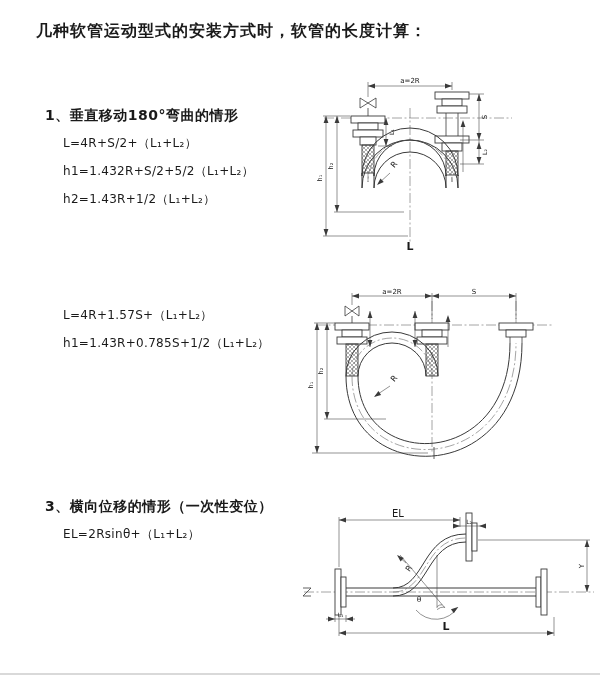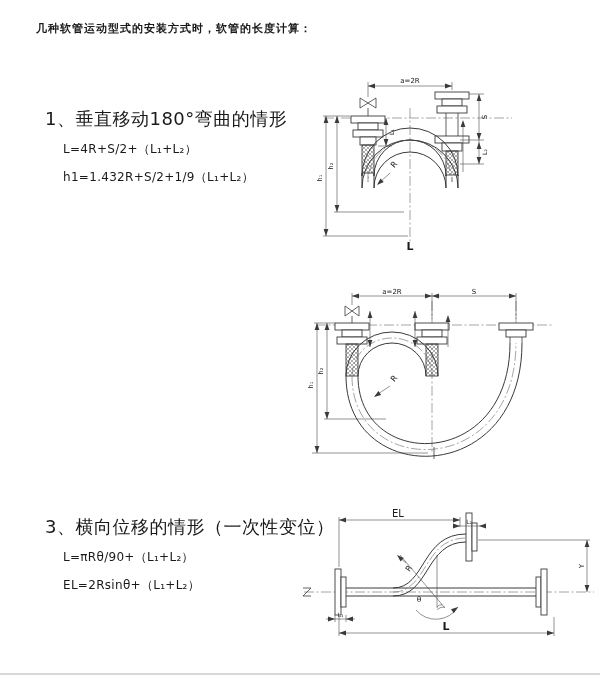--- a/index.html
+++ b/index.html
@@ -1,54 +1,56 @@
 <!DOCTYPE html>
 <html><head>
 <meta charset="utf-8">
 <style>
   html,body{margin:0;padding:0;}
   body{
     width:600px;height:675px;background:#ffffff;overflow:hidden;position:relative;
     font-family:"DejaVu Sans","Liberation Sans",sans-serif;color:#1a1a1a;
   }
   .title{
-    position:absolute;left:36px;top:21px;font-size:11px;font-weight:bold;
+    position:absolute;left:36px;top:21px;font-size:16px;font-weight:bold;
     letter-spacing:1px;white-space:nowrap;
   }
   .text-block{position:absolute;left:45px;white-space:nowrap;}
-  .heading{font-size:18px;font-weight:normal;letter-spacing:0.5px;margin-bottom:4px;}
+  .heading{font-size:14px;font-weight:bold;letter-spacing:0.5px;margin-bottom:4px;}
   .formula{font-size:12px;line-height:28px;padding-left:18px;letter-spacing:0.3px;}
   .diagram{position:absolute;}
   .bottom-edge{position:absolute;left:0;bottom:0;width:600px;height:2px;background:#d9d9d9;}
   
   .o{stroke:#3a3a3a;fill:none;stroke-width:1;}
   .o2{stroke:#3a3a3a;fill:none;stroke-width:0.8;}
   .t{stroke:#4a4a4a;fill:none;stroke-width:0.6;}
   .cl{stroke:#5a5a5a;fill:none;stroke-width:0.55;stroke-dasharray:10 2.5 2 2.5;}
   .fit{fill:#ffffff;stroke:#3a3a3a;stroke-width:0.9;}
   .ah{fill:#3a3a3a;stroke:none;}
   text{fill:#1a1a1a;font-family:"DejaVu Sans","Liberation Sans",sans-serif;}
 </style>
 </head>
 <body>
 
 <div class="title">几种软管运动型式的安装方式时，软管的长度计算：</div>
 
 <div class="text-block" style="top:107px">
   <div class="heading">1、垂直移动180°弯曲的情形</div>
   <div class="formula">L=4R+S/2+（L₁+L₂）</div>
-  <div class="formula">h1=1.432R+S/2+1/9（L₁+L₂）</div>
+  <div class="formula">h1=1.432R+S/2+5/2（L₁+L₂）</div>
+  <div class="formula">h2=1.43R+1/2（L₁+L₂）</div>
 </div>
 
 <div class="text-block" style="top:301px">
+  <div class="formula">L=4R+1.57S+（L₁+L₂）</div>
+  <div class="formula">h1=1.43R+0.785S+1/2（L₁+L₂）</div>
 </div>
 
-<div class="text-block" style="top:515px">
+<div class="text-block" style="top:498px">
   <div class="heading">3、横向位移的情形（一次性变位）</div>
-  <div class="formula">L=πRθ/90+（L₁+L₂）</div>
   <div class="formula">EL=2Rsinθ+（L₁+L₂）</div>
 </div>
 
 <svg class="diagram" style="left:308px;top:72px" width="290" height="182" viewBox="0 0 290 182">
   <defs>
     <path id="ah1" d="M0,0 L7,2.4 L7,-2.4 Z"></path>
     <pattern id="braid1" patternUnits="userSpaceOnUse" width="4" height="4">
       <path d="M0,4 L4,0 M0,0 L4,4" stroke="#5a5a5a" stroke-width="0.5"></path>
     </pattern>
   </defs>

